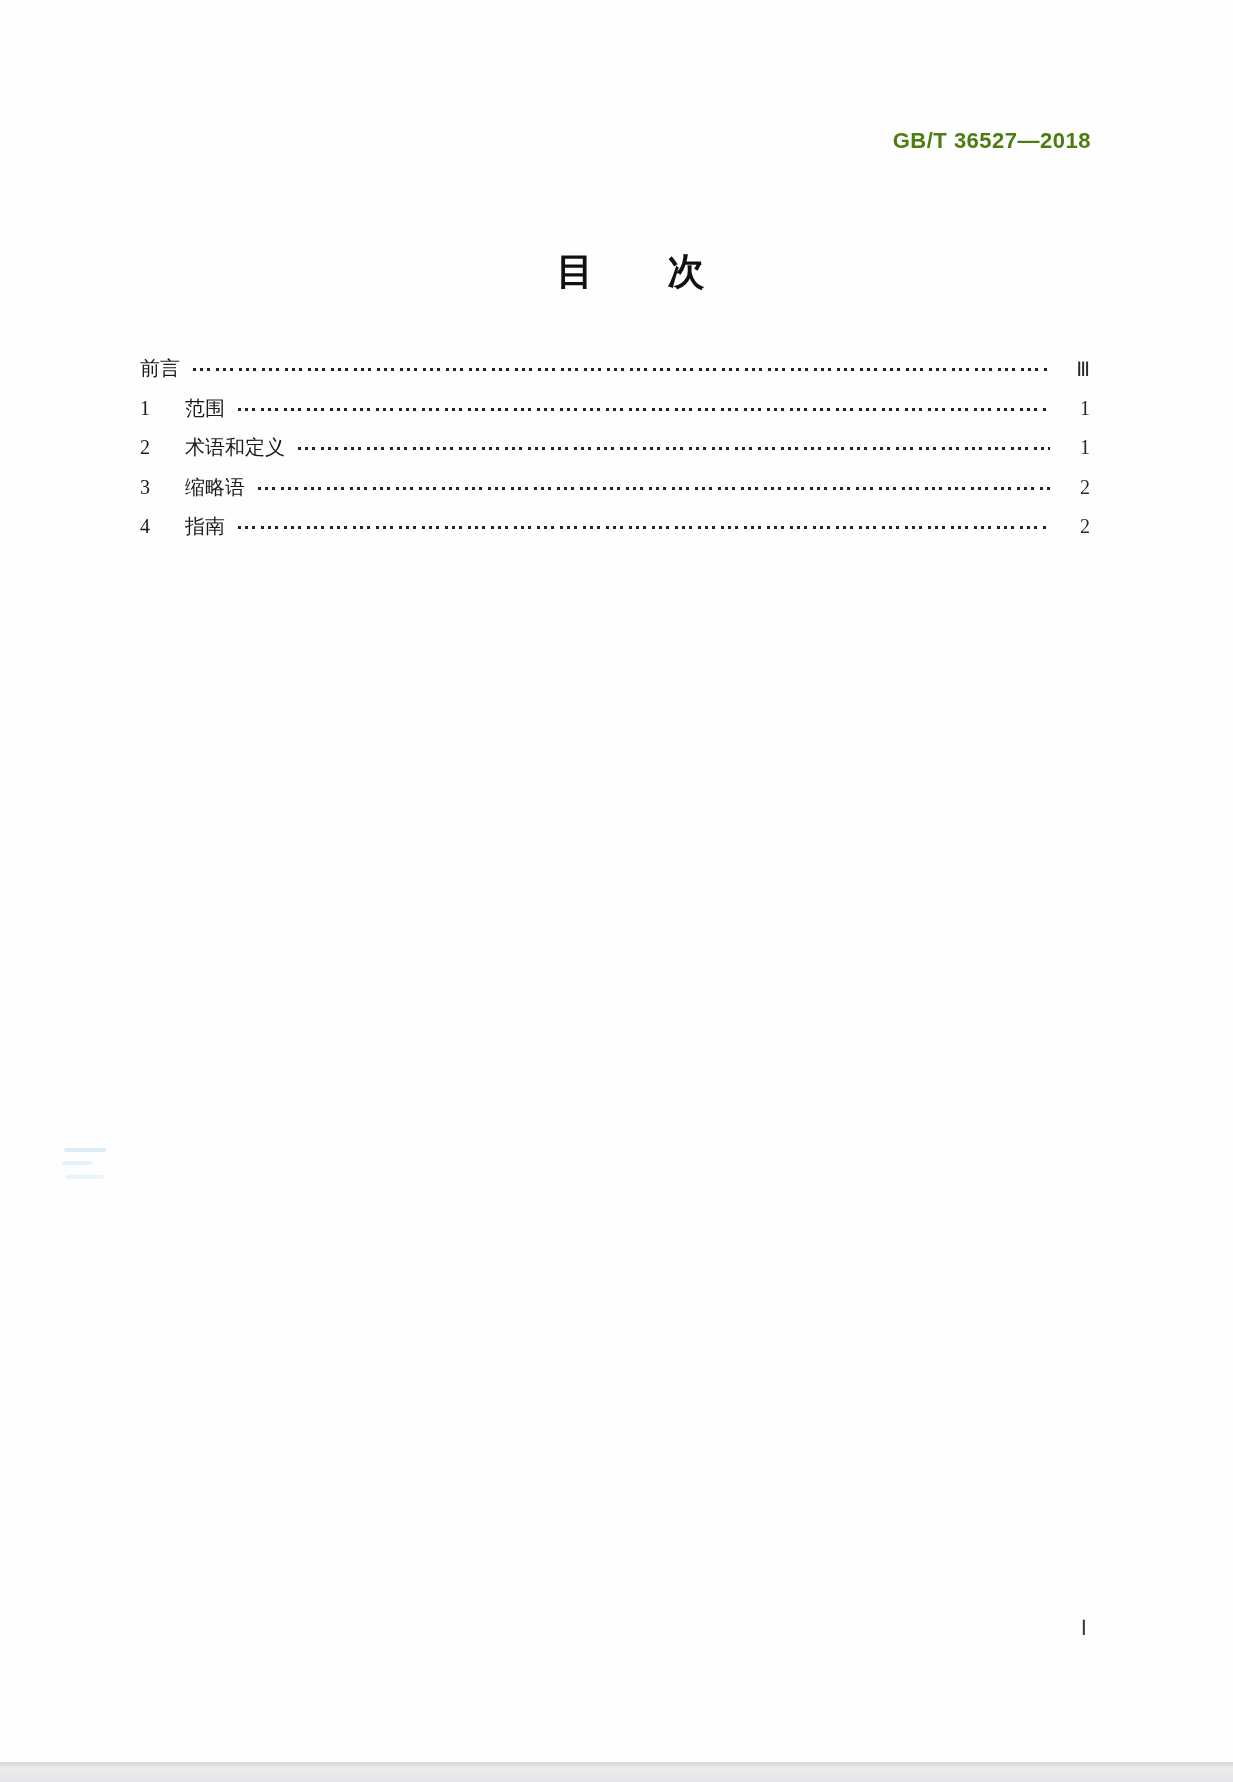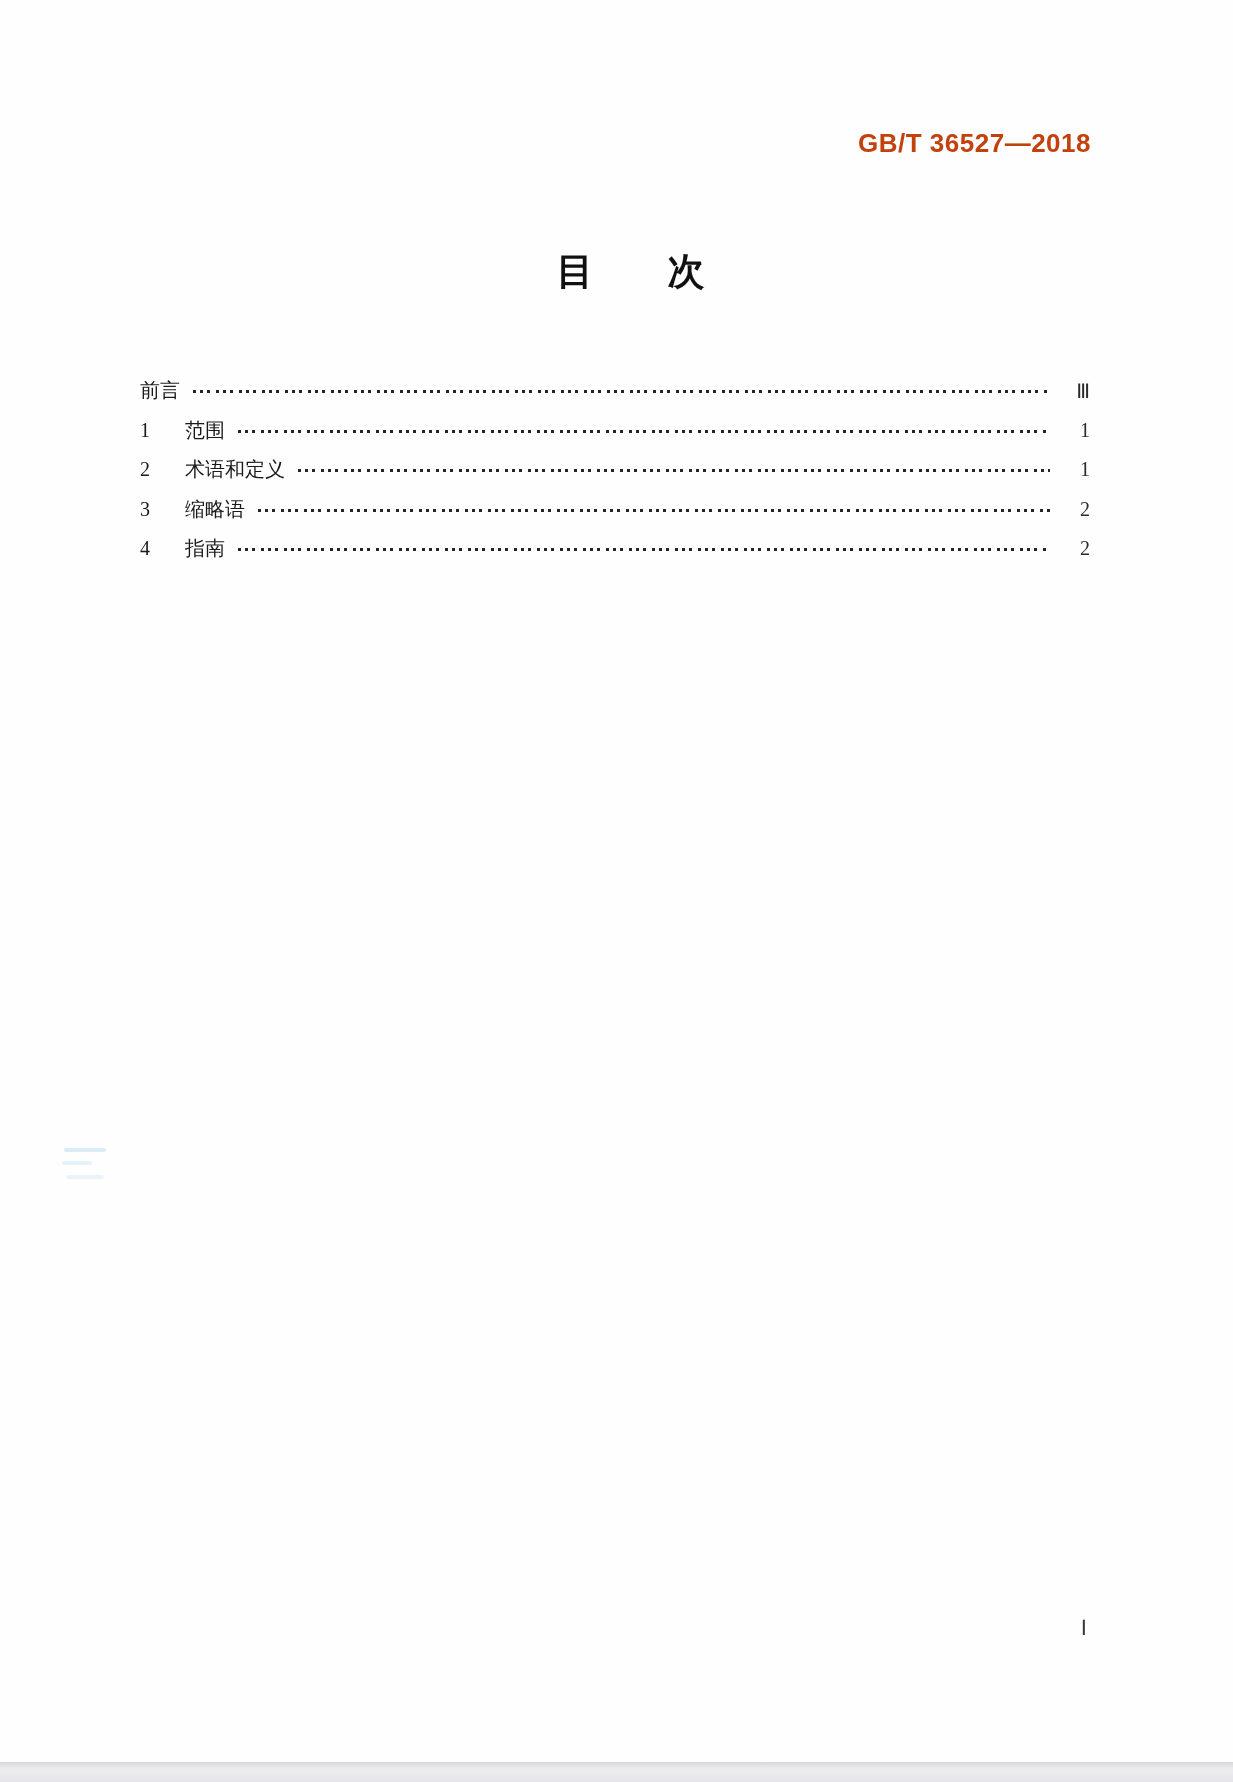--- a/index.html
+++ b/index.html
@@ -18,41 +18,41 @@
   .page {
     position: absolute;
     inset: 0;
   }
   .standard-code {
     position: absolute;
     top: 128px;
     right: 142px;
     font-family: "Liberation Sans", sans-serif;
     font-weight: bold;
-    font-size: 26px;
+    font-size: 22px;
     letter-spacing: 0.5px;
-    color: #c2410c;
+    color: #4d7c0f;
     white-space: nowrap;
   }
   .doc-title {
     position: absolute;
     top: 247px;
     left: 0;
     width: 100%;
     text-align: center;
     transform: translateX(14px);
     font-family: "Liberation Sans", sans-serif;
     font-weight: bold;
     font-size: 37px;
     color: #111;
     white-space: pre;
   }
   .toc {
     position: absolute;
-    top: 371px;
+    top: 349px;
     left: 140px;
     width: 950px;
   }
   .toc-row {
     display: flex;
     align-items: center;
     height: 39.5px;
     font-size: 20px;
     color: #1a1a1a;
     white-space: pre;

